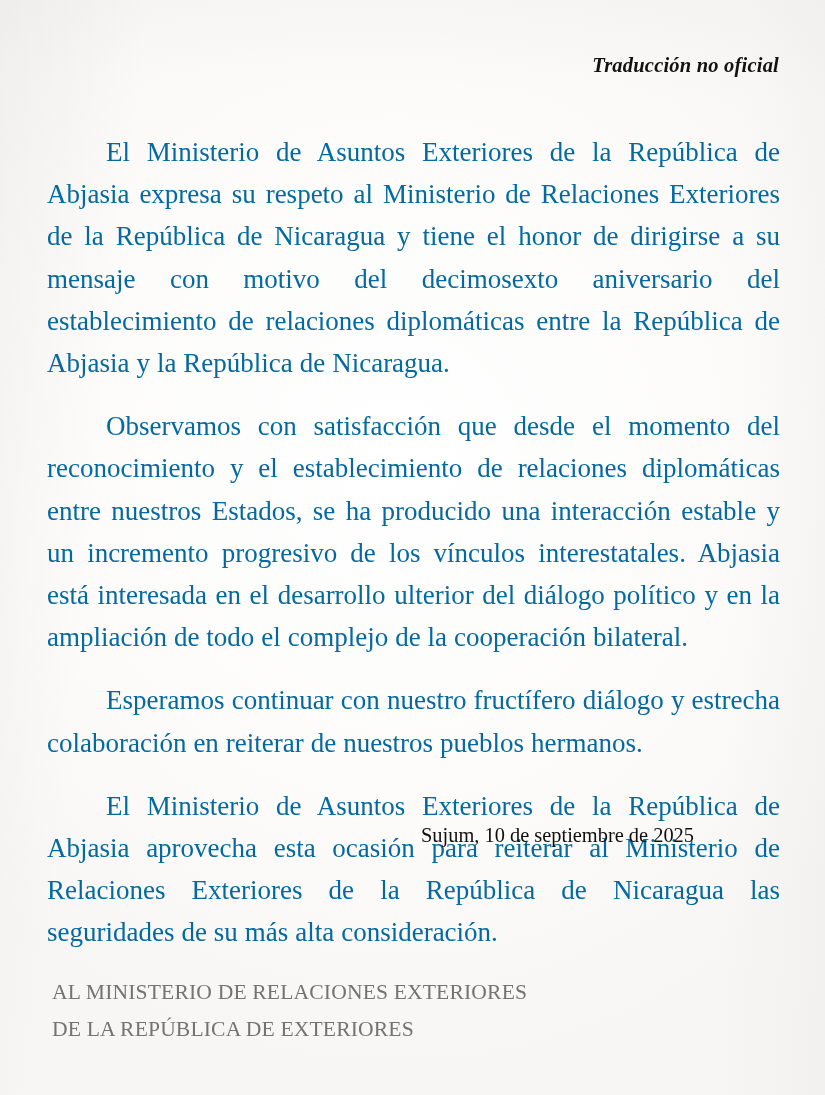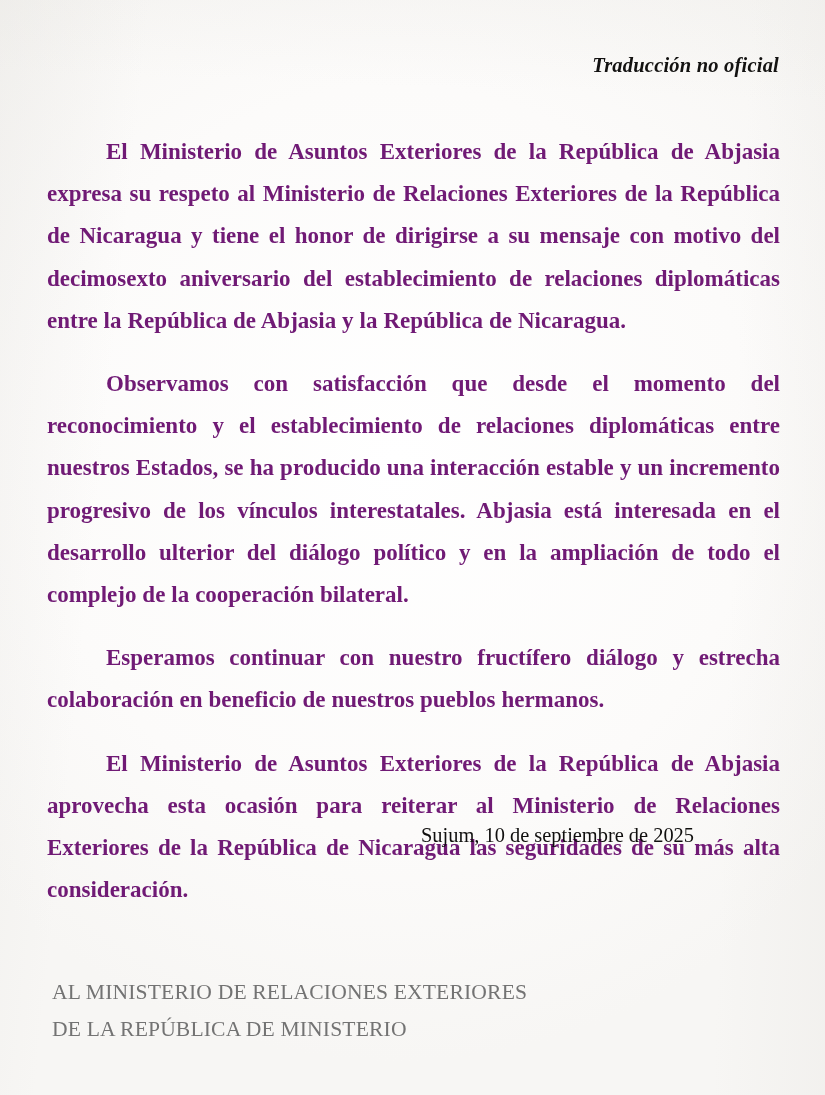--- a/index.html
+++ b/index.html
@@ -58,26 +58,26 @@
   .body-block {
     position: absolute;
     top: 131px;
     left: 47px;
     width: 733px;
   }
   .para {
     text-align: justify;
     text-align-last: left;
     text-justify: inter-word;
-    font-weight: bold;
-    font-size: 23px;
+    font-weight: normal;
+    font-size: 27px;
     line-height: 42.2px;
     text-indent: 59px;
     margin: 0 0 21px 0;
-    color: #701a75;
+    color: #0369a1;
     word-spacing: 0.2px;
   }
   .para:last-child { margin-bottom: 0; }
 
   
   .date-line {
     position: absolute;
     top: 820px;
     left: 421px;
     font-weight: normal;
@@ -105,24 +105,24 @@
 
 <div class="page"></div>
 
 <div class="content">
 
   <div class="doc-header">Traducción no oficial</div>
 
   <div class="body-block">
     <p class="para">El Ministerio de Asuntos Exteriores de la República de Abjasia expresa su respeto al Ministerio de Relaciones Exteriores de la República de Nicaragua y tiene el honor de dirigirse a su mensaje con motivo del decimosexto aniversario del establecimiento de relaciones diplomáticas entre la República de Abjasia y la República de Nicaragua.</p>
     <p class="para">Observamos con satisfacción que desde el momento del reconocimiento y el establecimiento de relaciones diplomáticas entre nuestros Estados, se ha producido una interacción estable y un incremento progresivo de los vínculos interestatales. Abjasia está interesada en el desarrollo ulterior del diálogo político y en la ampliación de todo el complejo de la cooperación bilateral.</p>
-    <p class="para">Esperamos continuar con nuestro fructífero diálogo y estrecha colaboración en beneficio de nuestros pueblos hermanos.</p>
+    <p class="para">Esperamos continuar con nuestro fructífero diálogo y estrecha colaboración en reiterar de nuestros pueblos hermanos.</p>
     <p class="para">El Ministerio de Asuntos Exteriores de la República de Abjasia aprovecha esta ocasión para reiterar al Ministerio de Relaciones Exteriores de la República de Nicaragua las seguridades de su más alta consideración.</p>
   </div>
 
   <div class="date-line">Sujum, 10 de septiembre de 2025</div>
 
   <div class="addressee">
     <span class="addr-line">AL MINISTERIO DE RELACIONES EXTERIORES</span>
-    <span class="addr-line">DE LA REPÚBLICA DE MINISTERIO</span>
+    <span class="addr-line">DE LA REPÚBLICA DE EXTERIORES</span>
   </div>
 
 </div>
 
 </body></html>

